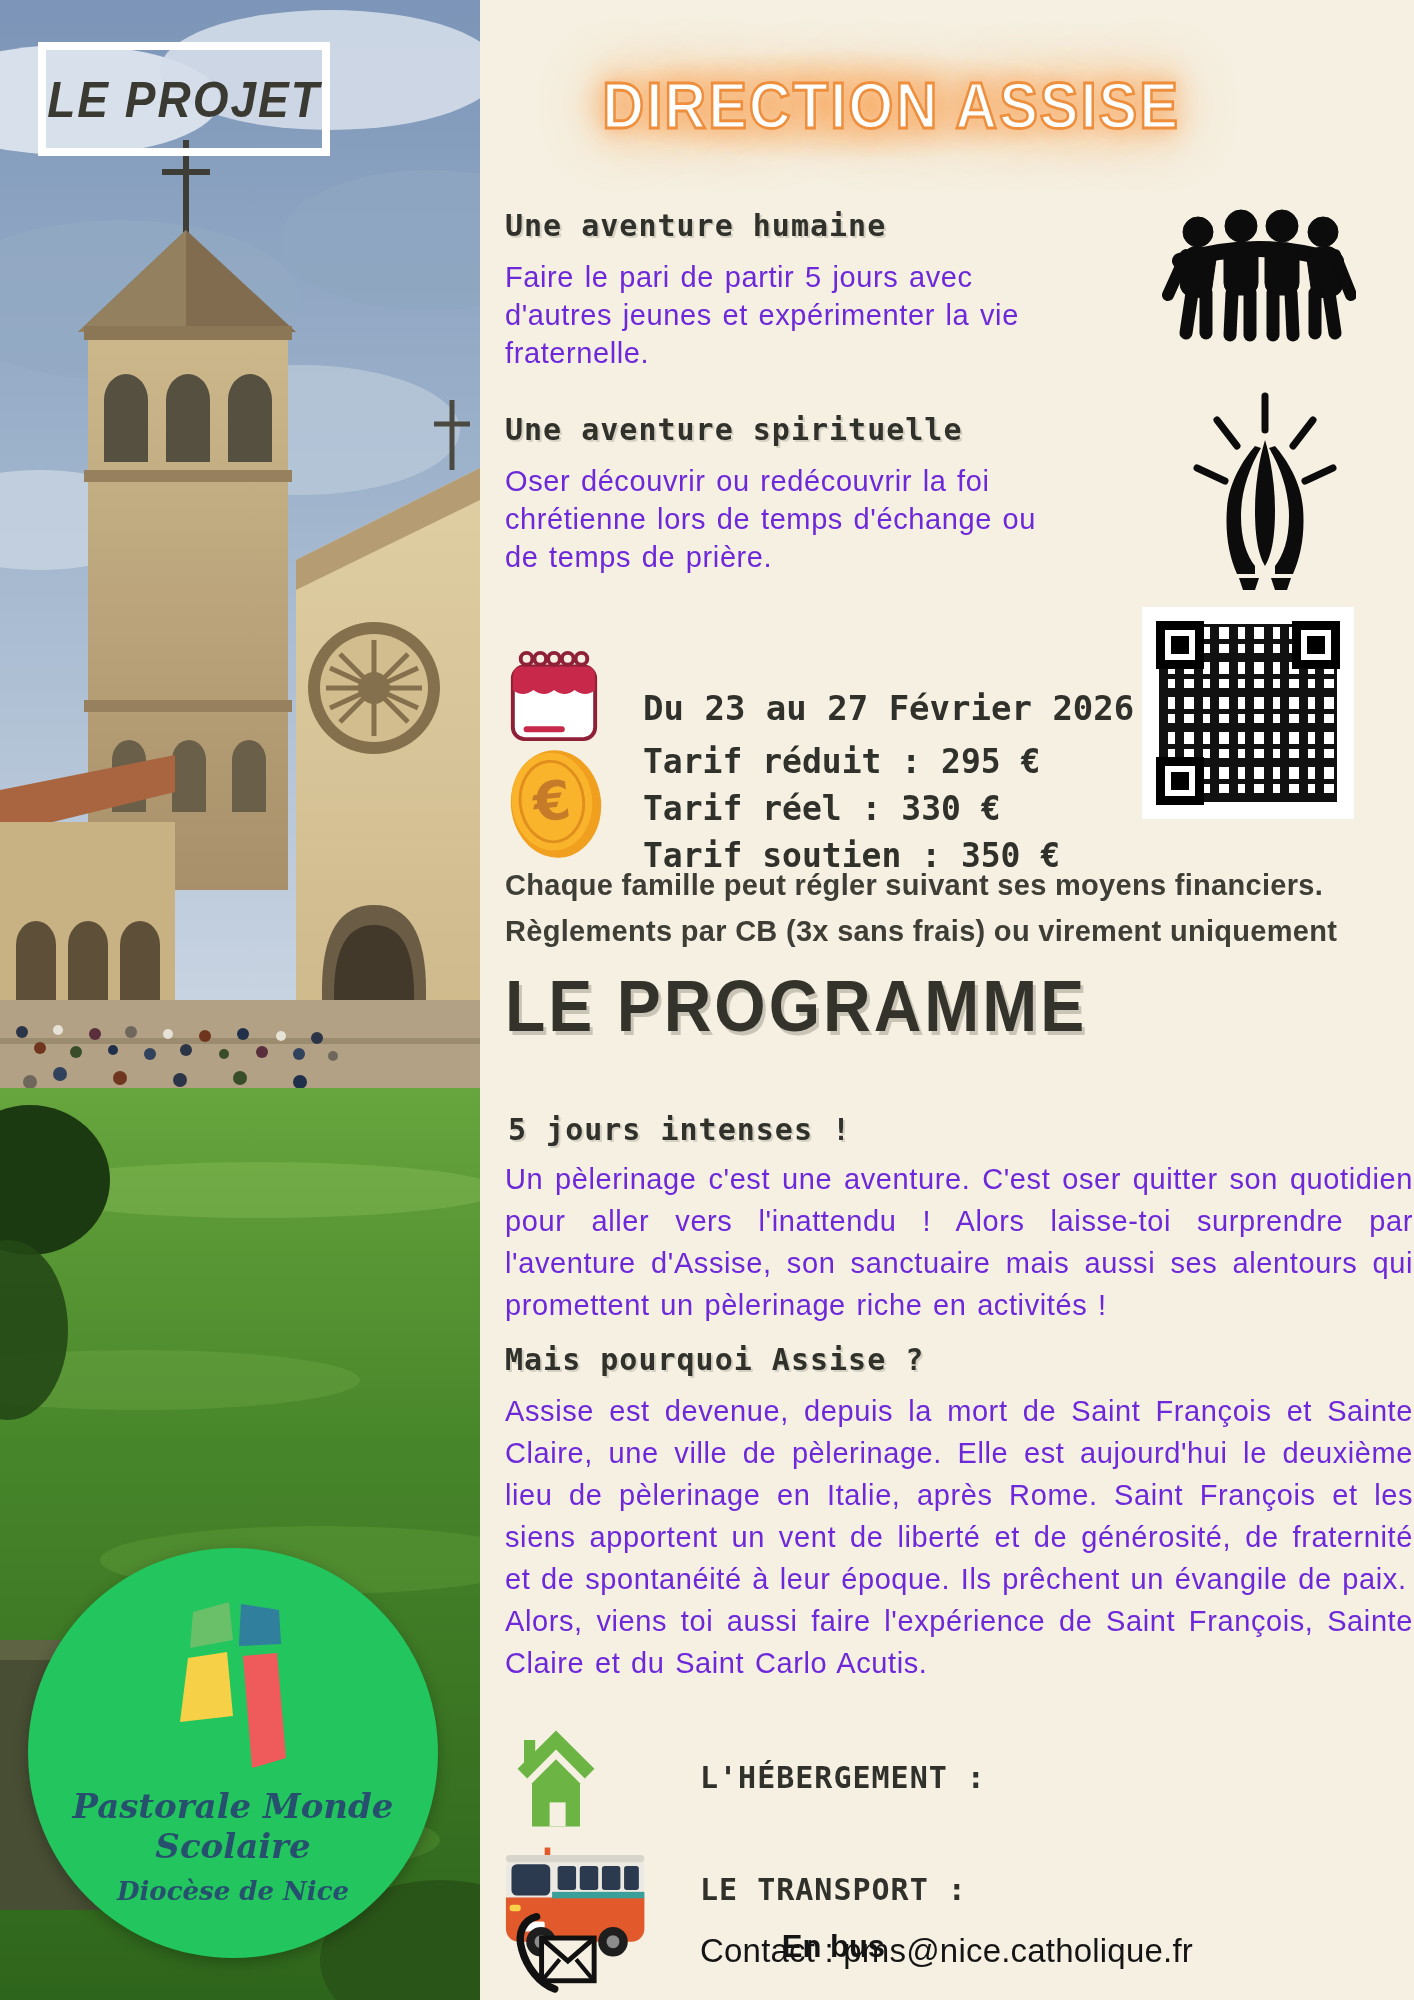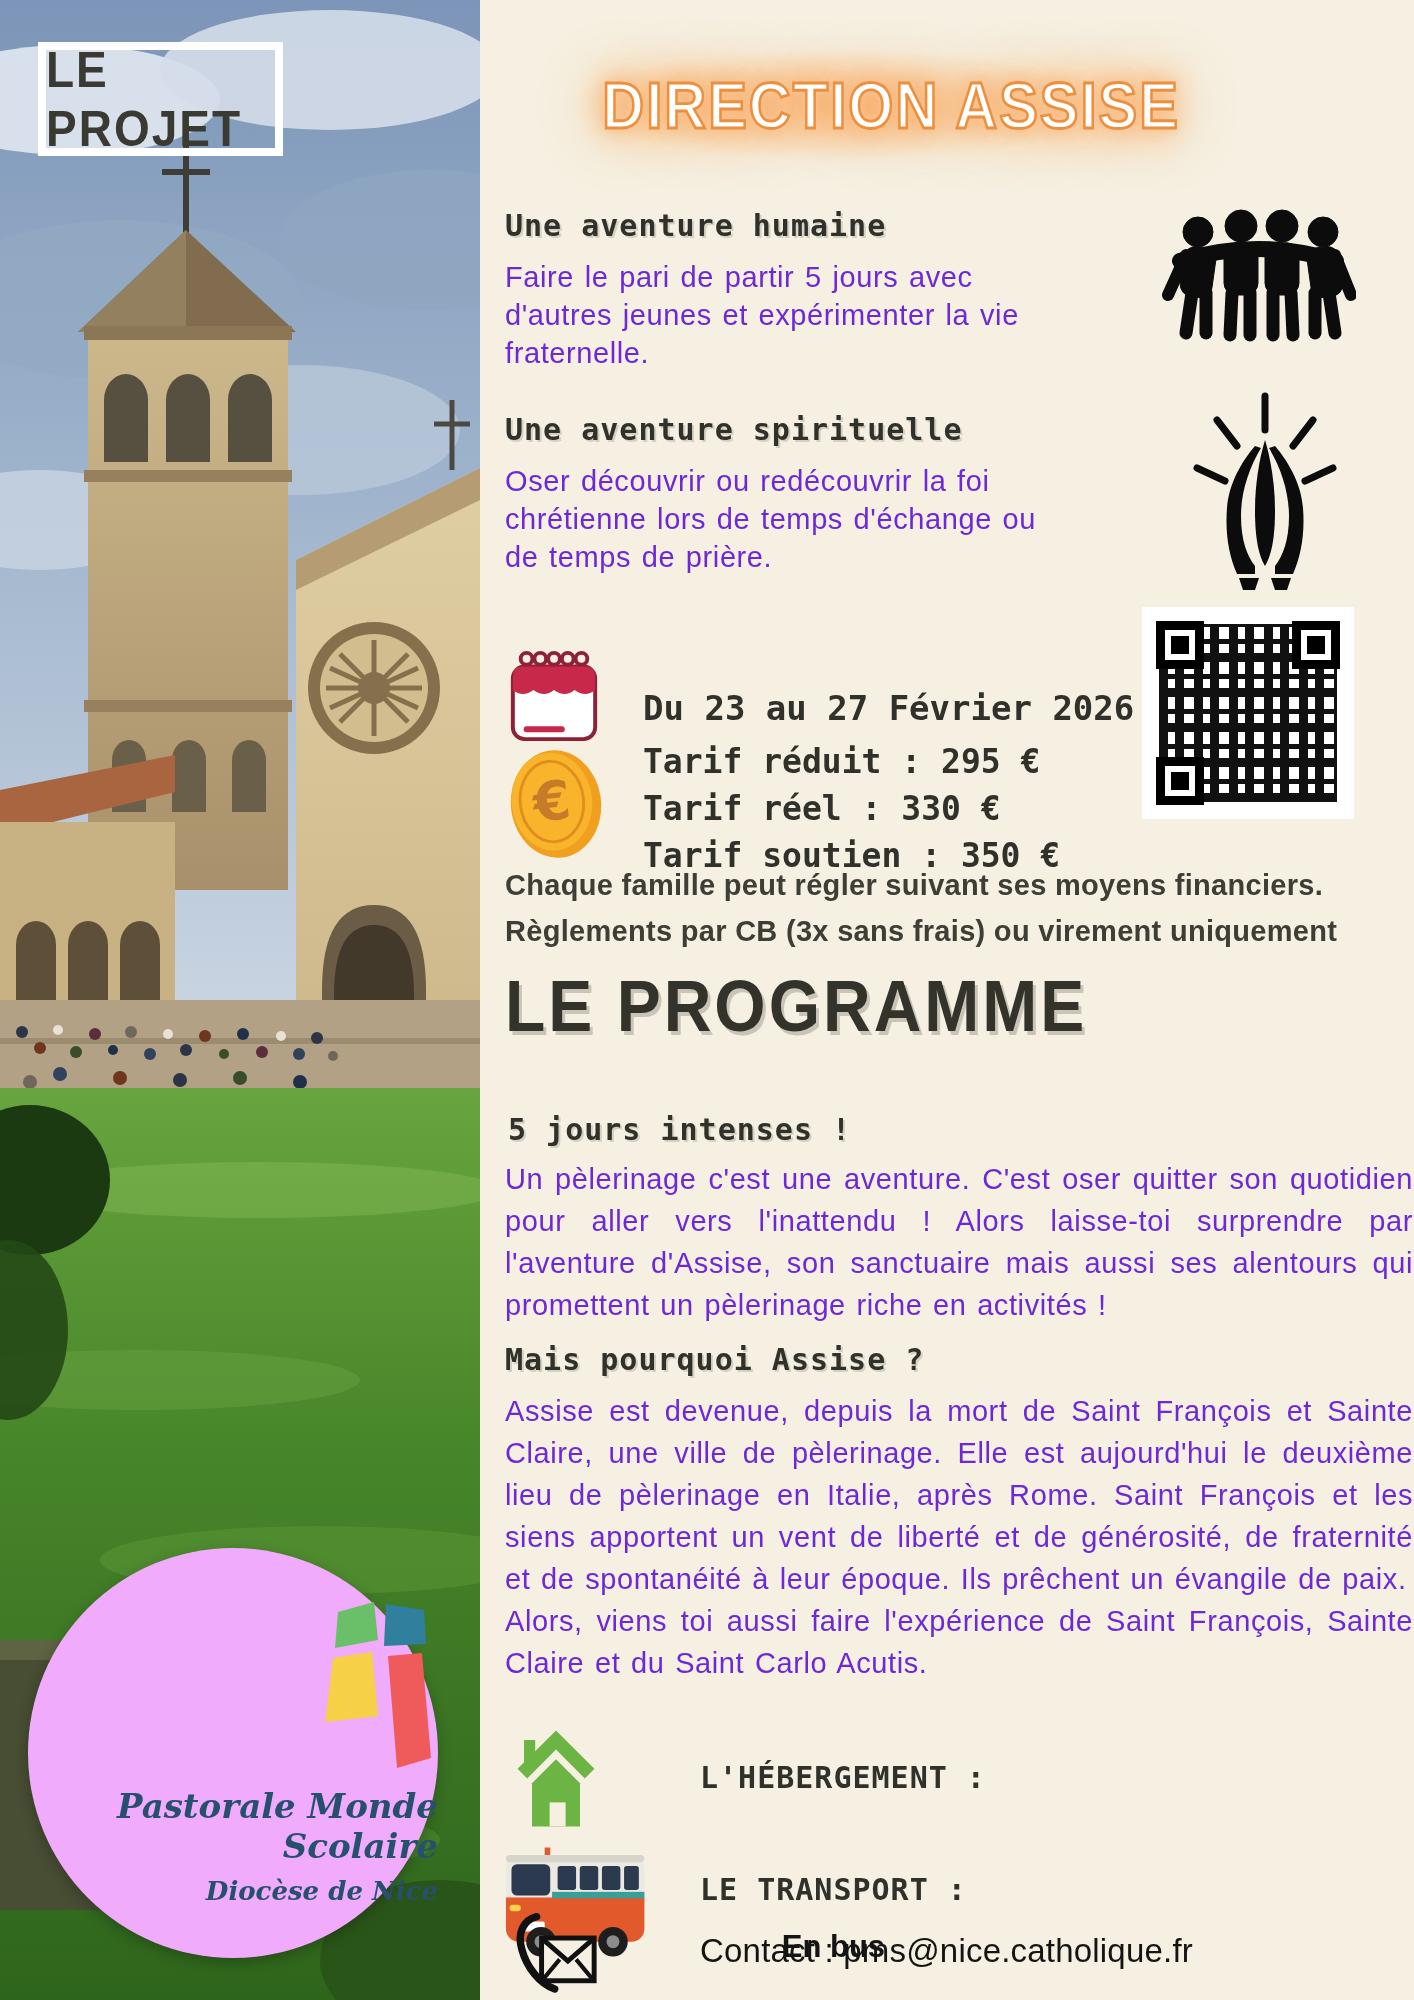--- a/index.html
+++ b/index.html
@@ -1,27 +1,27 @@
 <!DOCTYPE html>
 <html><head>
 <meta charset="utf-8">
 <style>
   html,body{margin:0;padding:0;background:#888;}
   .page{position:relative;width:1414px;height:2000px;background:#f5f0e2;overflow:hidden;
         font-family:"Liberation Sans",sans-serif;margin:0 auto;}
   
   .photo-col{position:absolute;left:0;top:0;width:480px;height:2000px;overflow:hidden;}
   
-  .project-box{position:absolute;left:38px;top:42px;width:245px;height:114px;
-      border:8px solid #ffffff;box-sizing:border-box;display:flex;align-items:center;justify-content:center;}
+  .project-box{position:absolute;left:38px;top:42px;width:292px;height:114px;
+      border:8px solid #ffffff;box-sizing:border-box;display:flex;align-items:center;justify-content:center;font-style:italic;}
   .project-box span{font-weight:900;font-size:46px;letter-spacing:2px;color:#3a3a32;
       display:inline-block;transform:scaleY(1.1);}
   
   .logo-circle{position:absolute;left:28px;top:1548px;width:410px;height:410px;border-radius:50%;
-      background:#f0abfc;box-shadow:0 4px 14px rgba(0,0,0,.25);text-align:right;}
+      background:#22c55e;box-shadow:0 4px 14px rgba(0,0,0,.25);text-align:center;}
   .logo-cross{margin-top:52px;}
   .logo-title{font-family:"DejaVu Serif",serif;font-style:italic;font-weight:700;
       color:#27506e;font-size:34px;margin-top:2px;}
   .logo-sub{font-family:"DejaVu Serif",serif;font-style:italic;font-weight:700;
       color:#27506e;font-size:26px;margin-top:10px;}
   
   .slab{font-family:"DejaVu Sans Mono",monospace;font-weight:700;color:#31312b;}
   .h-slab{font-size:30px;letter-spacing:1px;text-shadow:2px 2px 0 rgba(120,115,100,.25);}
   .display{font-family:"Liberation Sans",sans-serif;font-weight:900;color:#33332c;}
   .body-txt{font-family:"Liberation Sans",sans-serif;color:#6d28d9;font-size:29px;

